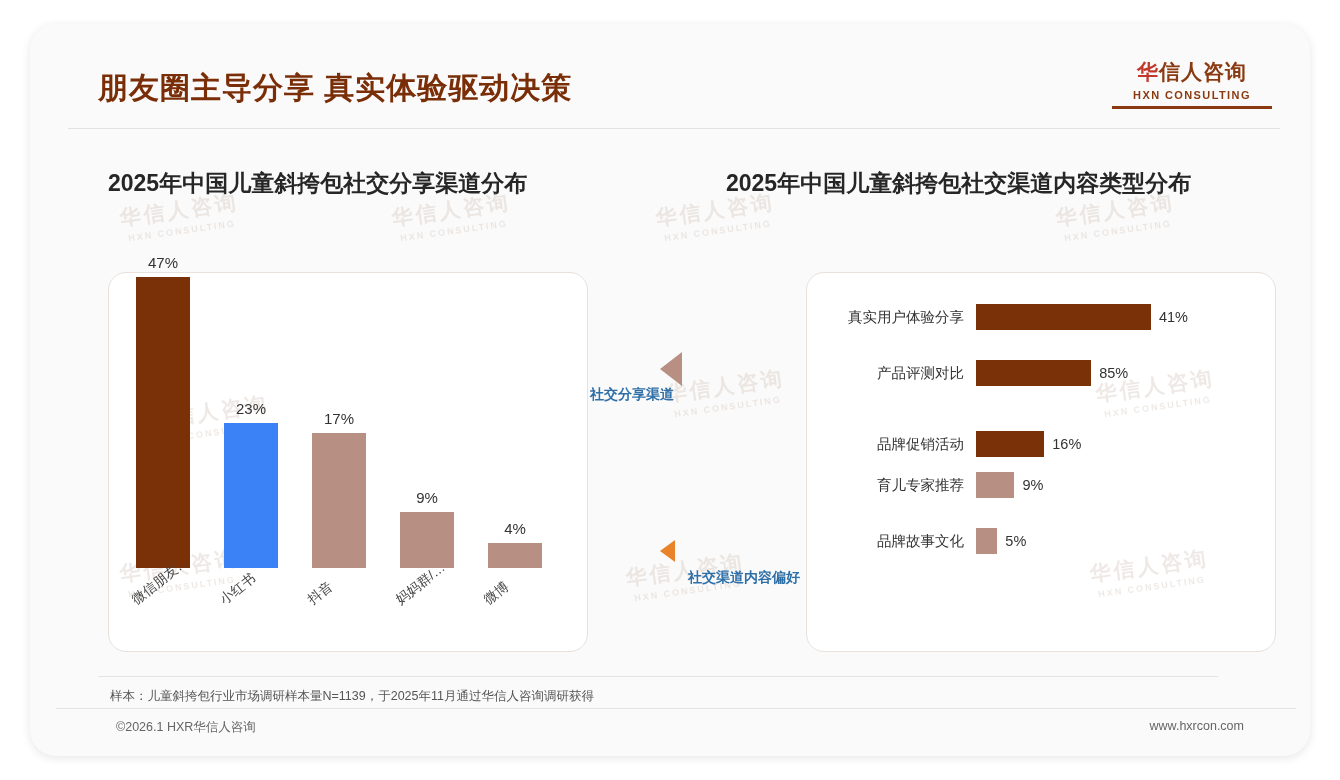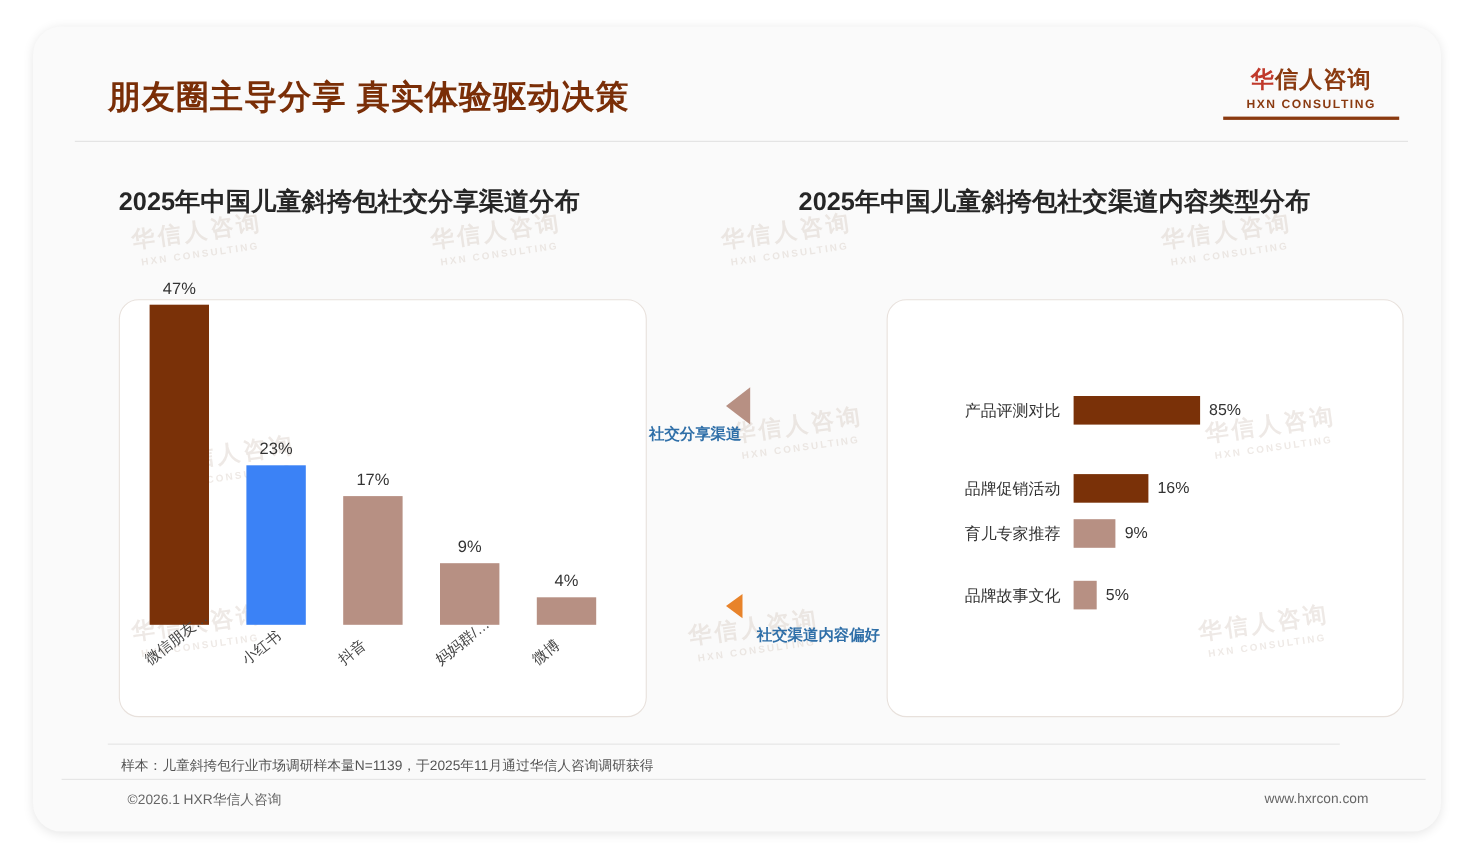--- a/index.html
+++ b/index.html
@@ -319,40 +319,45 @@
         </div>
         <div class="vbar-label">微信朋友…</div>
       </div>
       <div class="vbar-group" style="left: 116px;">
         <div class="vbar" style="height: 145px; background: #3b82f6;">
           <div class="vbar-val">23%</div>
         </div>
         <div class="vbar-label">小红书</div>
       </div>
       <div class="vbar-group" style="left: 204px;">
-        <div class="vbar" style="height: 117px; background: rgb(183, 144, 131);">
+        <div class="vbar" style="height: 135px; background: rgb(183, 144, 131);">
           <div class="vbar-val">17%</div>
         </div>
         <div class="vbar-label">抖音</div>
       </div>
       <div class="vbar-group" style="left: 292px;">
         <div class="vbar" style="height: 55.8px; background: rgb(183, 144, 131);">
           <div class="vbar-val">9%</div>
         </div>
         <div class="vbar-label">妈妈群/…</div>
       </div>
       <div class="vbar-group" style="left: 380px;">
         <div class="vbar" style="height: 24.8px; background: rgb(183, 144, 131);">
           <div class="vbar-val">4%</div>
         </div>
         <div class="vbar-label">微博</div>
       </div>
     </div>
 
   <div id="bars-right">
+      <div class="hbar-row" style="top: 30px;">
+        <div class="hbar-label">真实用户体验分享</div>
+        <div class="hbar" style="width: 174.933px; background: rgb(122, 49, 8);"></div>
+        <div class="hbar-val">41%</div>
+      </div>
       <div class="hbar-row" style="top: 86px;">
         <div class="hbar-label">产品评测对比</div>
         <div class="hbar" style="width: 115.2px; background: rgb(122, 49, 8);"></div>
         <div class="hbar-val">85%</div>
       </div>
       <div class="hbar-row" style="top: 157px;">
         <div class="hbar-label">品牌促销活动</div>
         <div class="hbar" style="width: 68.2667px; background: rgb(122, 49, 8);"></div>
         <div class="hbar-val">16%</div>
       </div>

